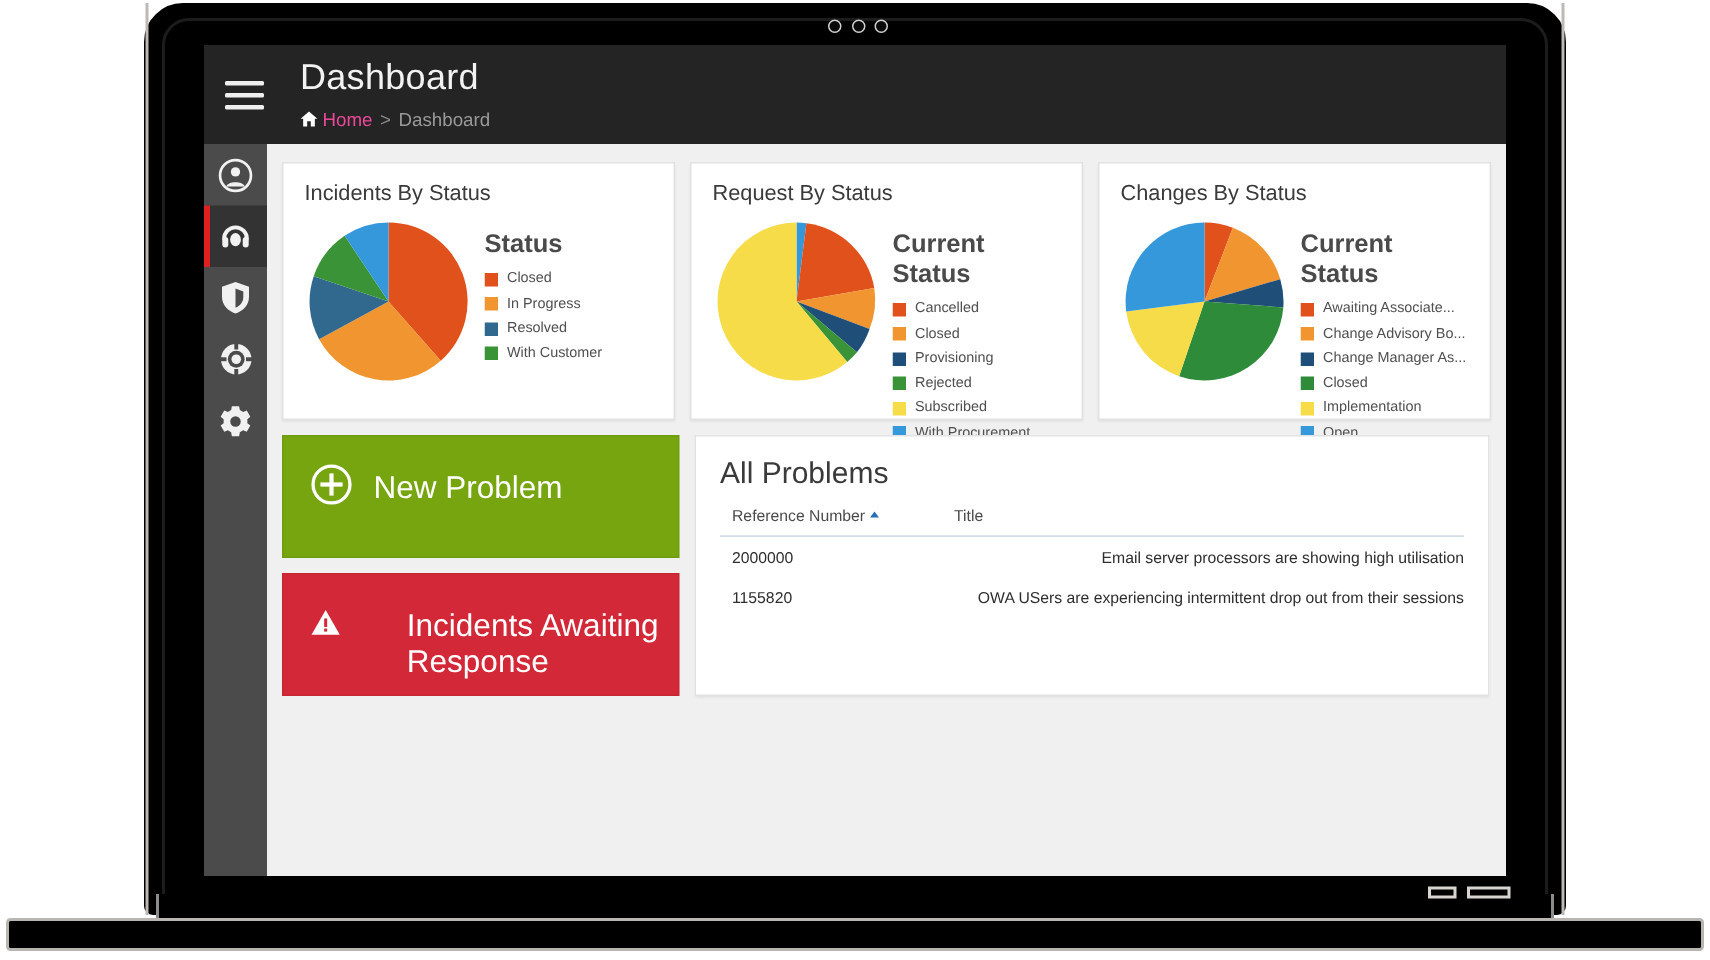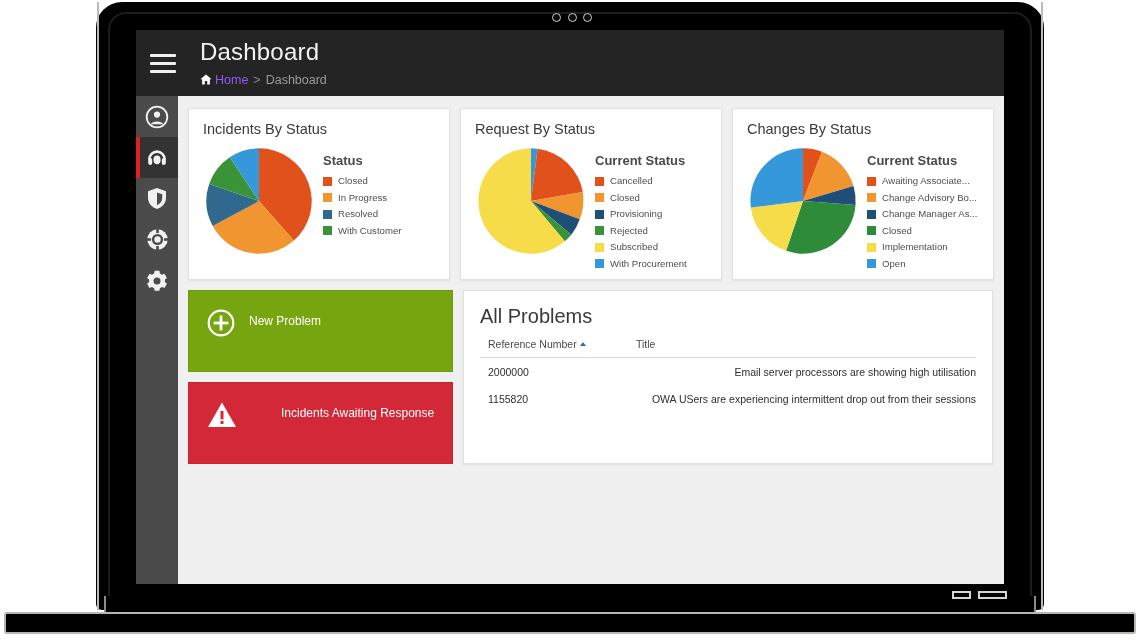--- a/index.html
+++ b/index.html
@@ -70,21 +70,21 @@
   .hamburger span { display: block; height: 3px; background: #efefef; border-radius: 1px; }
   .page-title {
     position: absolute; left: 64px; top: 8px;
     font-size: 24px; color: #f2f2f2; font-weight: 400; letter-spacing: .2px;
   }
   .breadcrumb {
     position: absolute; left: 64px; top: 43px;
     display: flex; align-items: center; gap: 5px;
     font-size: 12.5px;
   }
-  .crumb-home { color: #8b5cf6; }
+  .crumb-home { color: #ec4899; }
   .crumb-sep { color: #8b8b8b; }
   .crumb-current { color: #9a9a9a; }
   .home-icon { display: inline-block; vertical-align: -1px; margin-right: 3px; }
 
   .sidebar {
     position: absolute; left: 0; top: 66px; width: 42px; height: 488px;
     background: #4b4b4b;
   }
   .side-item {
     position: relative; width: 42px; height: 41px;
@@ -114,39 +114,39 @@
   }
   .chart-card { width: 265px; height: 172px; padding: 12px 12px 0 14px; }
   .card-title {
     font-size: 14.5px; color: #3a3a3a; font-weight: 400; margin-bottom: 4px;
   }
   .chart-body { display: flex; align-items: flex-start; }
   .pie-wrap { width: 120px; padding-top: 4px; }
   .pie { width: 112px; height: 112px; }
   .legend { padding-top: 12px; flex: 1; min-width: 0; }
   .legend-title {
-    font-size: 13px; color: #4a4a4a; font-weight: 700; margin-bottom: 5px;
+    font-size: 17px; color: #4a4a4a; font-weight: 700; margin-bottom: 5px;
   }
   .legend-item {
     display: flex; align-items: center; gap: 6px;
     font-size: 9.6px; color: #4f4f4f; line-height: 1.72;
     white-space: nowrap; overflow: hidden;
   }
   .swatch { width: 9px; height: 9px; flex: 0 0 9px; }
 
   
   .left-col { width: 265px; display: flex; flex-direction: column; gap: 10px; }
   .tile {
     height: 82px; display: flex; align-items: flex-start;
     padding: 18px 0 0 18px; gap: 14px; cursor: pointer;
     border: 1px solid rgba(0,0,0,.06);
   }
   .tile-green { background: #76a510; }
   .tile-red { background: #d32837; gap: 44px; }
-  .tile-label { font-size: 12px; color: #ffffff; padding-top: 5px; }
+  .tile-label { font-size: 21px; color: #ffffff; padding-top: 5px; }
 
   
   .table-card { width: 530px; height: 174px; padding: 14px 16px 0 16px; }
   .table-title { font-size: 20px; color: #3a3a3a; margin-bottom: 10px; }
   table { width: 100%; border-collapse: collapse; }
   thead th {
     text-align: left; font-size: 10.5px; font-weight: 400; color: #4a4a4a;
     padding: 0 0 7px 0; border-bottom: 1.5px solid #d3dce6;
   }
   .th-ref { width: 150px; padding-left: 8px !important; }

